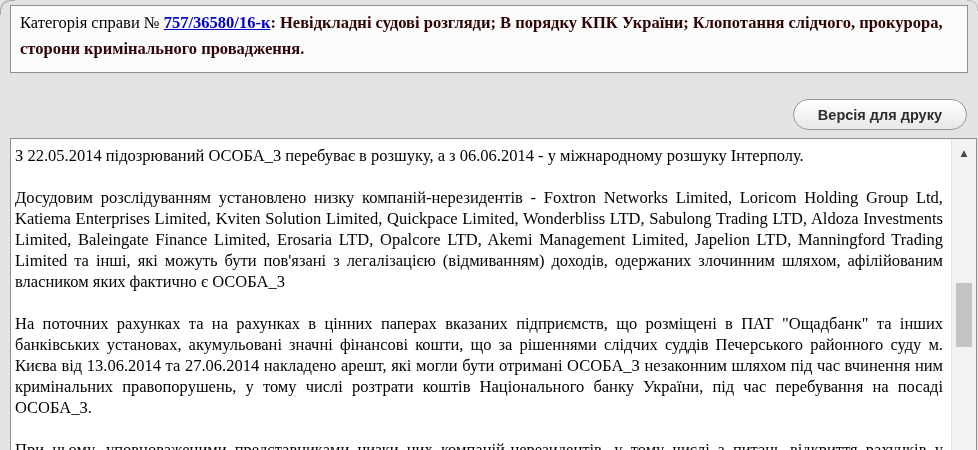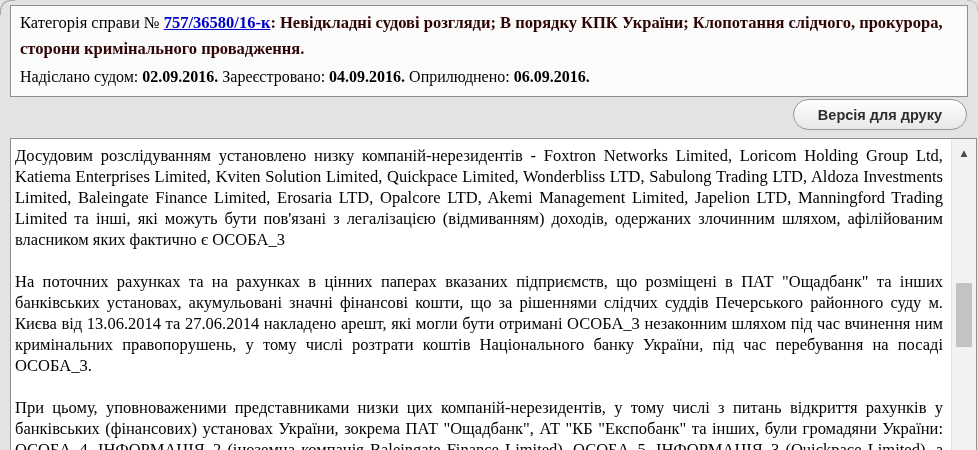--- a/index.html
+++ b/index.html
@@ -90,36 +90,29 @@
 </style>
 </head>
 <body>
 
 <div class="corner-tl"></div>
 <div class="corner-tr"></div>
 
 <div class="info-box">
   <p class="category-line"><span>Категорія справи №</span>
     <a class="case-link">757/36580/16-к</a><span class="category-strong">: Невідкладні судові розгляди; В порядку КПК України; Клопотання слідчого, прокурора, сторони кримінального провадження.</span></p>
-  <p class="dates-line">
-    <span>Надіслано судом:</span>
-    <b>02.09.2016.</b>
-    <span>Зареєстровано:</span>
-    <b>04.09.2016.</b>
-    <span>Оприлюднено:</span>
-    <b>06.09.2016.</b>
-  </p>
 </div>
 
 <div class="button-row">
   <button class="print-btn">Версія для друку</button>
 </div>
 
 <div class="content-box">
   <div class="content-text">
+    <p>З 22.05.2014 підозрюваний ОСОБА_3 перебуває в розшуку, а з 06.06.2014 - у міжнародному розшуку Інтерполу.</p>
     <p>Досудовим розслідуванням установлено низку компаній-нерезидентів - Foxtron Networks Limited, Loricom Holding Group Ltd, Katiema Enterprises Limited, Kviten Solution Limited, Quickpace Limited, Wonderbliss LTD, Sabulong Trading LTD, Aldoza Investments Limited, Baleingate Finance Limited, Erosaria LTD, Opalcore LTD, Akemi Management Limited, Japelion LTD, Manningford Trading Limited та інші, які можуть бути пов'язані з легалізацією (відмиванням) доходів, одержаних злочинним шляхом, афілійованим власником яких фактично є ОСОБА_3</p>
     <p>На поточних рахунках та на рахунках в цінних паперах вказаних підприємств, що розміщені в ПАТ "Ощадбанк" та інших банківських установах, акумульовані значні фінансові кошти, що за рішеннями слідчих суддів Печерського районного суду м. Києва від 13.06.2014 та 27.06.2014 накладено арешт, які могли бути отримані ОСОБА_3 незаконним шляхом під час вчинення ним кримінальних правопорушень, у тому числі розтрати коштів Національного банку України, під час перебування на посаді ОСОБА_3.</p>
     <p>При цьому, уповноваженими представниками низки цих компаній-нерезидентів, у тому числі з питань відкриття рахунків у банківських (фінансових) установах України, зокрема ПАТ "Ощадбанк", АТ "КБ "Експобанк" та інших, були громадяни України: ОСОБА_4, ІНФОРМАЦІЯ_2 (іноземна компанія Baleingate Finance Limited), ОСОБА_5, ІНФОРМАЦІЯ_3 (Quickpace Limited), а також інші особи.</p>
   </div>
   <div class="scrollbar">
     <div class="scroll-up">▲</div>
     <div class="scroll-thumb"></div>
   </div>
 </div>
 

